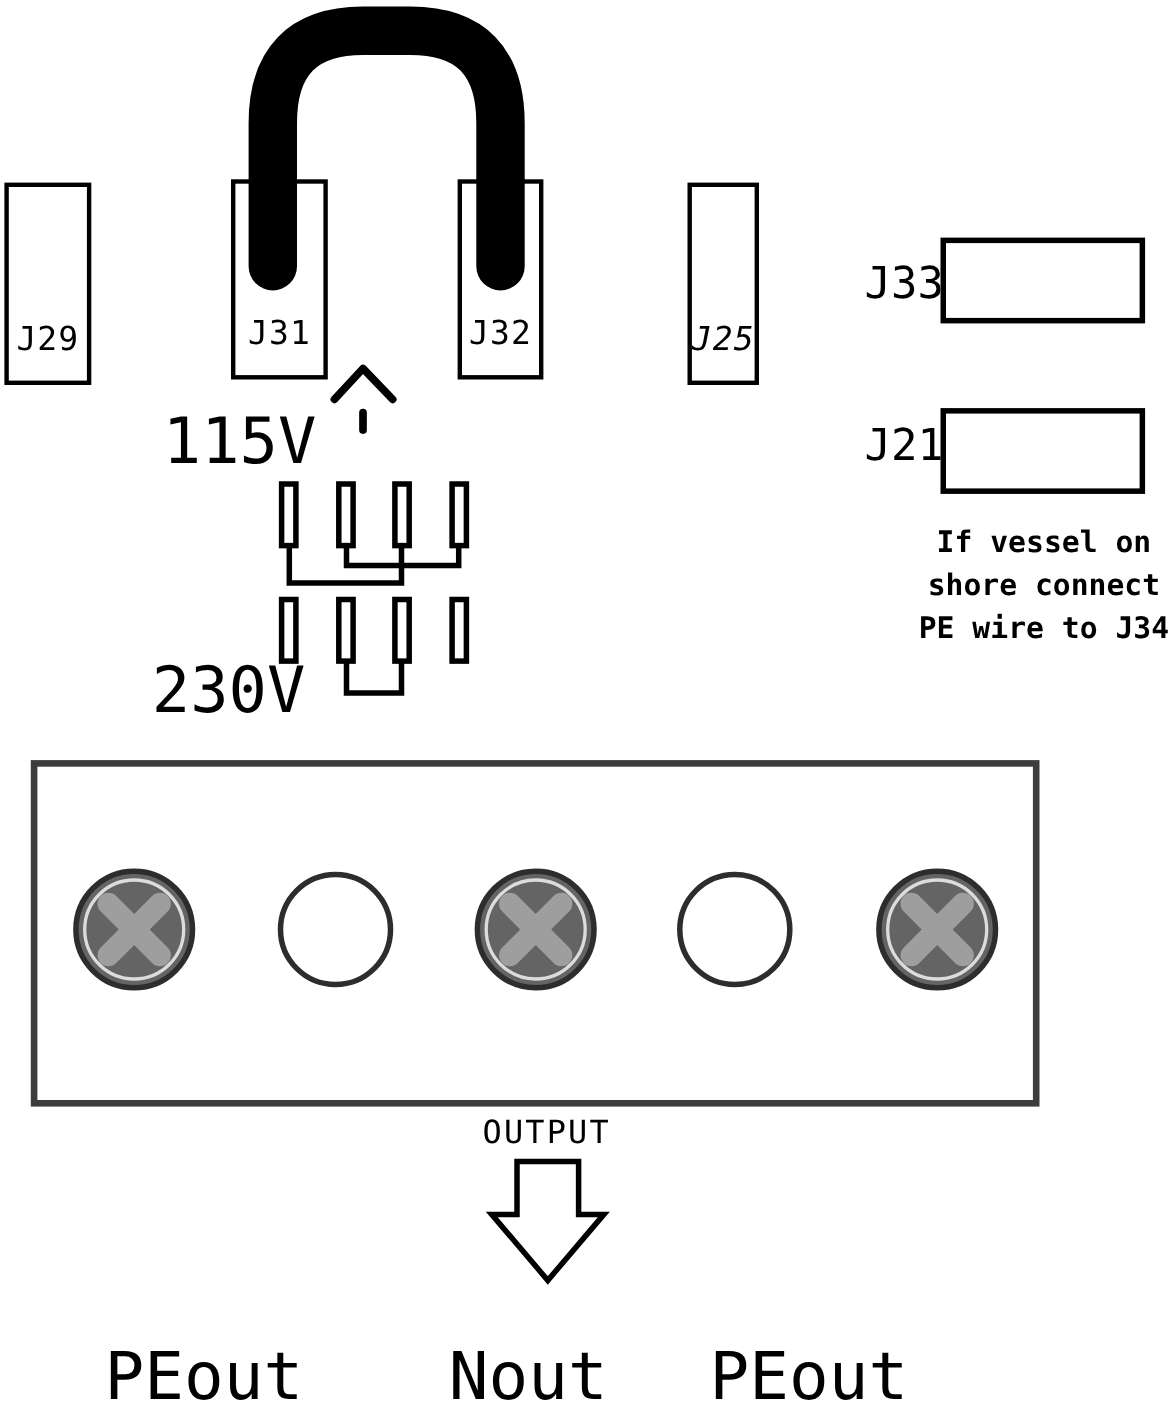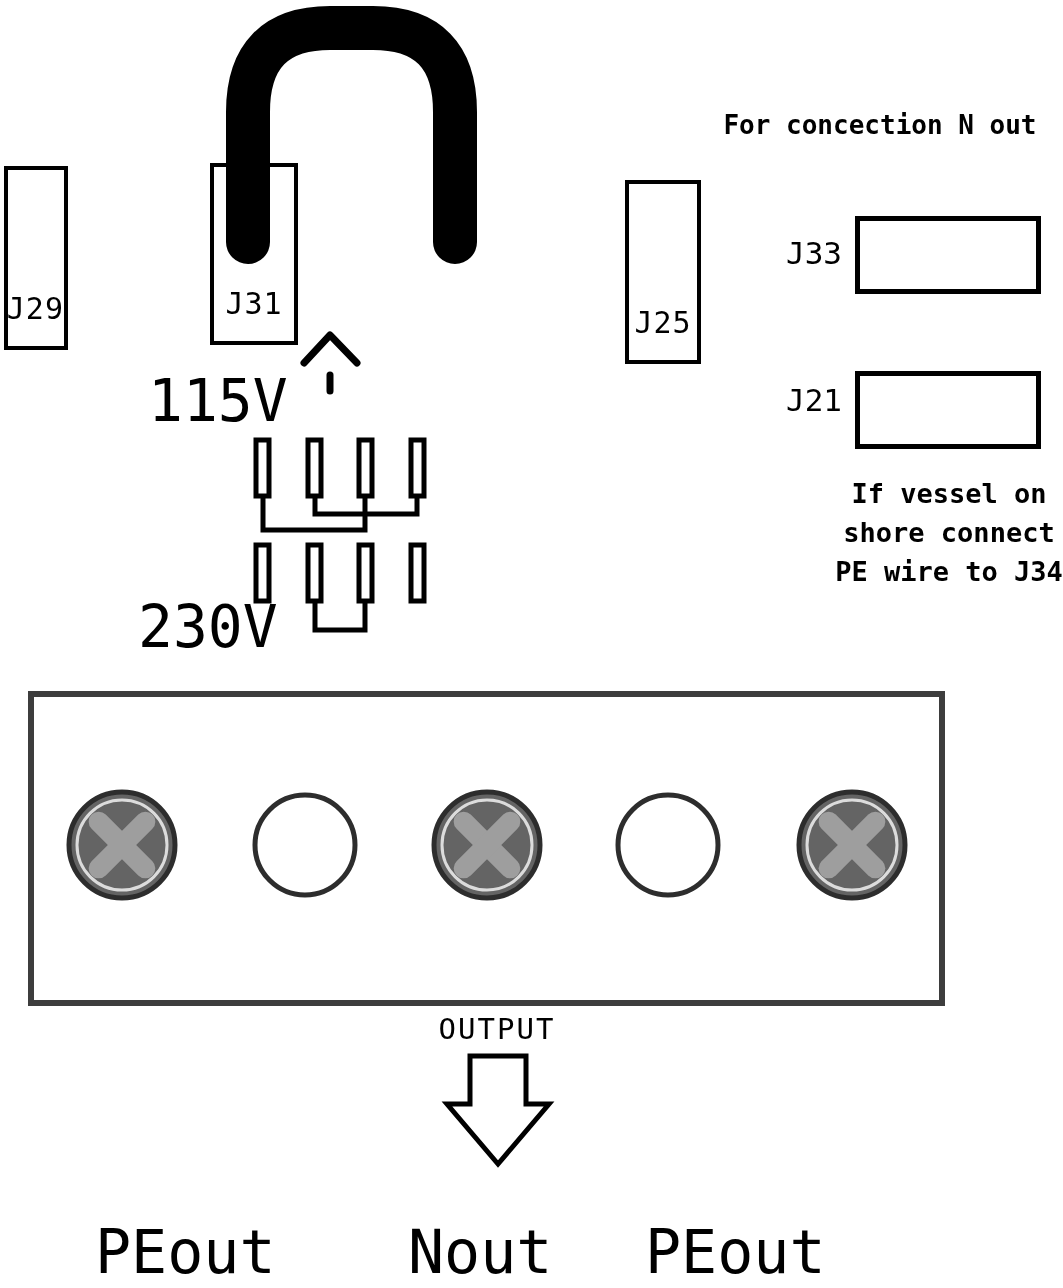--- a/index.html
+++ b/index.html
@@ -48,21 +48,21 @@
     position: absolute;
     left: 833px; top: 474px; width: 232px;
     text-align: center;
     font-weight: bold;
     font-size: 27px;
     line-height: 39px;
     white-space: nowrap;
   }
   .jlabel {
     position: absolute;
-    font-size: 31px;
+    font-size: 40px;
     line-height: 1;
     text-align: right;
   }
   .rbox {
     position: absolute;
     border: 5px solid #000;
     background: #fff;
     box-sizing: border-box;
   }
   .block {
@@ -86,30 +86,33 @@
     font-size: 60px;
     line-height: 1;
     white-space: nowrap;
   }
 </style>
 </head>
 <body>
 
 <div class="canvas">
 
-  <div class="connector" style="left:4px; top:166px; width:64px; height:184px;justify-content:flex-end;">
+  <div class="connector" style="left:4px; top:166px; width:79px; height:184px;">
     <span class="clabel">J29</span>
   </div>
 
   <div class="connector" style="left:210px; top:163px; width:88px; height:182px;">
     <span class="clabel">J31</span>
   </div>
 
-
-  <div class="connector" style="left:625px; top:180px; width:76px; height:184px;">
+  <div class="connector" style="left:416px; top:163px; width:78px; height:182px;">
+    <span class="clabel">J32</span>
+  </div>
+
+  <div class="connector" style="left:625px; top:166px; width:65px; height:184px;font-style:italic;">
     <span class="clabel">J25</span>
   </div>
 
   <svg class="abs wire-svg" style="left:200px; top:0px;" width="310" height="280" viewBox="0 0 310 280">
     <path d="M48,242 V112 Q48,28 130,28 H173 Q255,28 255,112 V242" fill="none" stroke="#000000" stroke-width="44" stroke-linecap="round" stroke-linejoin="round"></path>
   </svg>
 
   <svg class="abs" style="left:296px; top:325px;" width="70" height="72" viewBox="0 0 70 72">
     <polyline points="8,38 34,10 61,38" fill="none" stroke="#000000" stroke-width="7" stroke-linecap="round" stroke-linejoin="round"></polyline>
     <line x1="34" y1="50" x2="34" y2="66" stroke="#000000" stroke-width="7" stroke-linecap="round"></line>
@@ -134,21 +137,20 @@
       <rect x="78" y="113" width="13" height="56" fill="#fff" stroke="#000" stroke-width="5"></rect>
       <rect x="129" y="113" width="13" height="56" fill="#fff" stroke="#000" stroke-width="5"></rect>
       <rect x="181" y="113" width="13" height="56" fill="#fff" stroke="#000" stroke-width="5"></rect>
     </g>
     <g>
       <path d="M85,169 V198 H135 V169" fill="none" stroke="#000" stroke-width="5"></path>
     </g>
   </svg>
 
   <div class="note-top">
-    <div>For concection N out</div>
   </div>
 
   <div class="jlabel" style="left:786px; top:238px;">J33</div>
   <div class="rbox" style="left:855px; top:216px; width:186px; height:78px;"></div>
 
   <div class="jlabel" style="left:786px; top:385px;">J21</div>
   <div class="rbox" style="left:855px; top:371px; width:186px; height:78px;"></div>
 
   <div class="note-bottom">
     <div>If vessel on</div>

